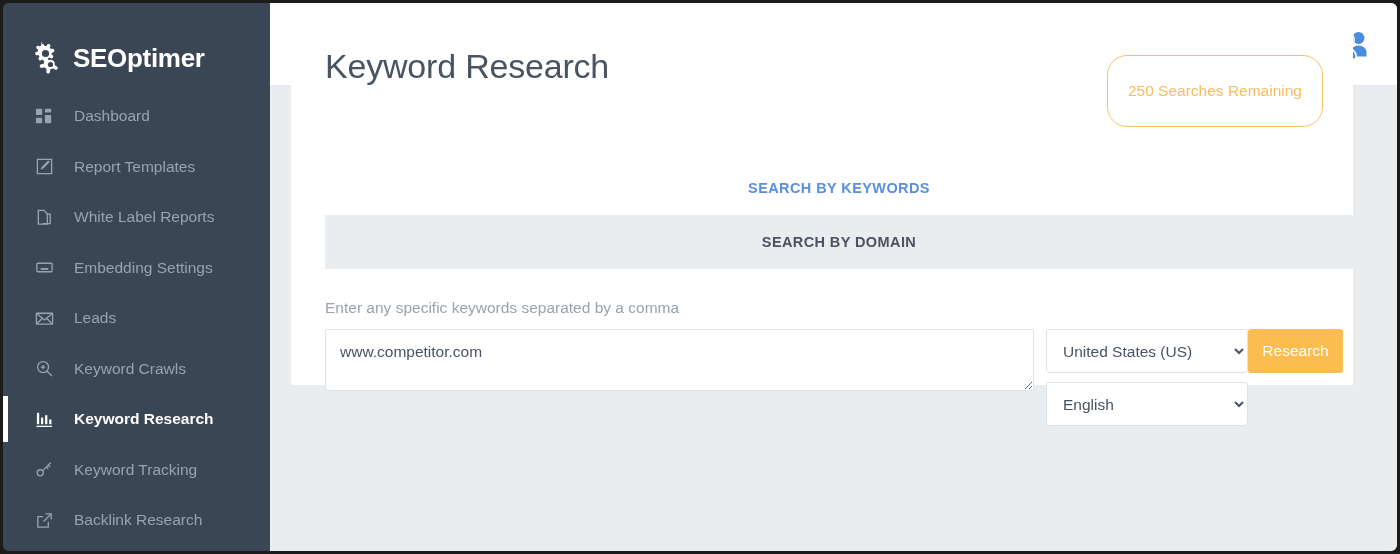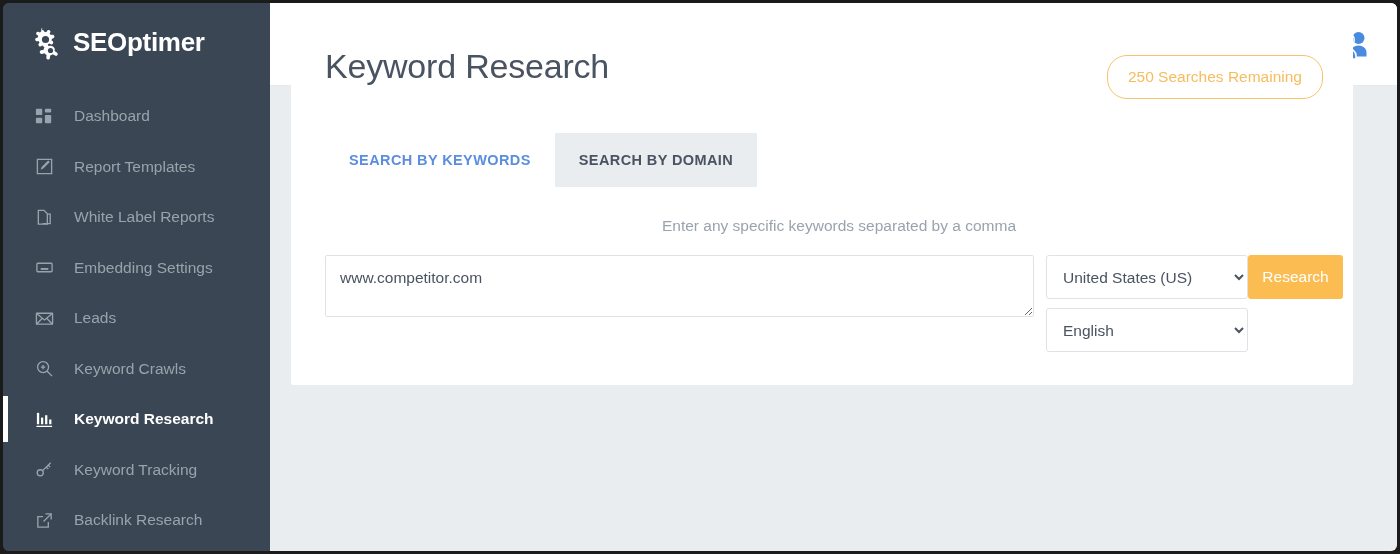--- a/index.html
+++ b/index.html
@@ -27,21 +27,21 @@
     position: absolute;
     left: 0; top: 0;
     width: 267px;
     height: 100%;
     background: #3a4653;
     overflow: hidden;
   }
 
   .brand {
     display: flex;
-    align-items: flex-start;
+    align-items: center;
     gap: 10px;
     padding: 24px 0 0 26px;
     height: 86px;
   }
   .brand-logo { width: 34px; height: 34px; flex: 0 0 34px; }
   .brand-text {
     color: #ffffff;
     font-size: 26px;
     font-weight: bold;
     letter-spacing: -0.3px;
@@ -191,28 +191,29 @@
     color: #4a5361;
     font-weight: normal;
     letter-spacing: -0.2px;
   }
   .badge {
     margin-left: auto;
     margin-top: 8px;
     border: 1px solid #f6c36a;
     color: #f6bc5d;
     border-radius: 20px;
-    padding: 12px 20px;
+    padding: 26px 20px;
     font-size: 15.5px;
     white-space: nowrap;
   }
 
   .tabs {
     display: flex;
     margin: 34px 0 0 34px;
+    flex-direction: column;
   }
   .tab {
     padding: 19px 24px;
     font-size: 14.5px;
     font-weight: bold;
     letter-spacing: 0.4px;
     color: #5b8ede;
     cursor: pointer;
     background: transparent;
     border: none;
@@ -220,22 +221,21 @@
   }
   .tab.active {
     background: #e9edf0;
     color: #4a5361;
   }
 
   .form-area { padding: 30px 0 0 34px; }
   .form-label {
     font-size: 15.5px;
     color: #9aa3ad;
-    margin-bottom: 20px;
-    text-align: center;
+    margin-bottom: 12px;
   }
   .form-row { display: flex; align-items: flex-start; }
 
   .keyword-textarea {
     width: 709px;
     height: 62px;
     border: 1px solid #dfe3e8;
     border-radius: 2px;
     padding: 12px 14px;
     font-size: 15.5px;

